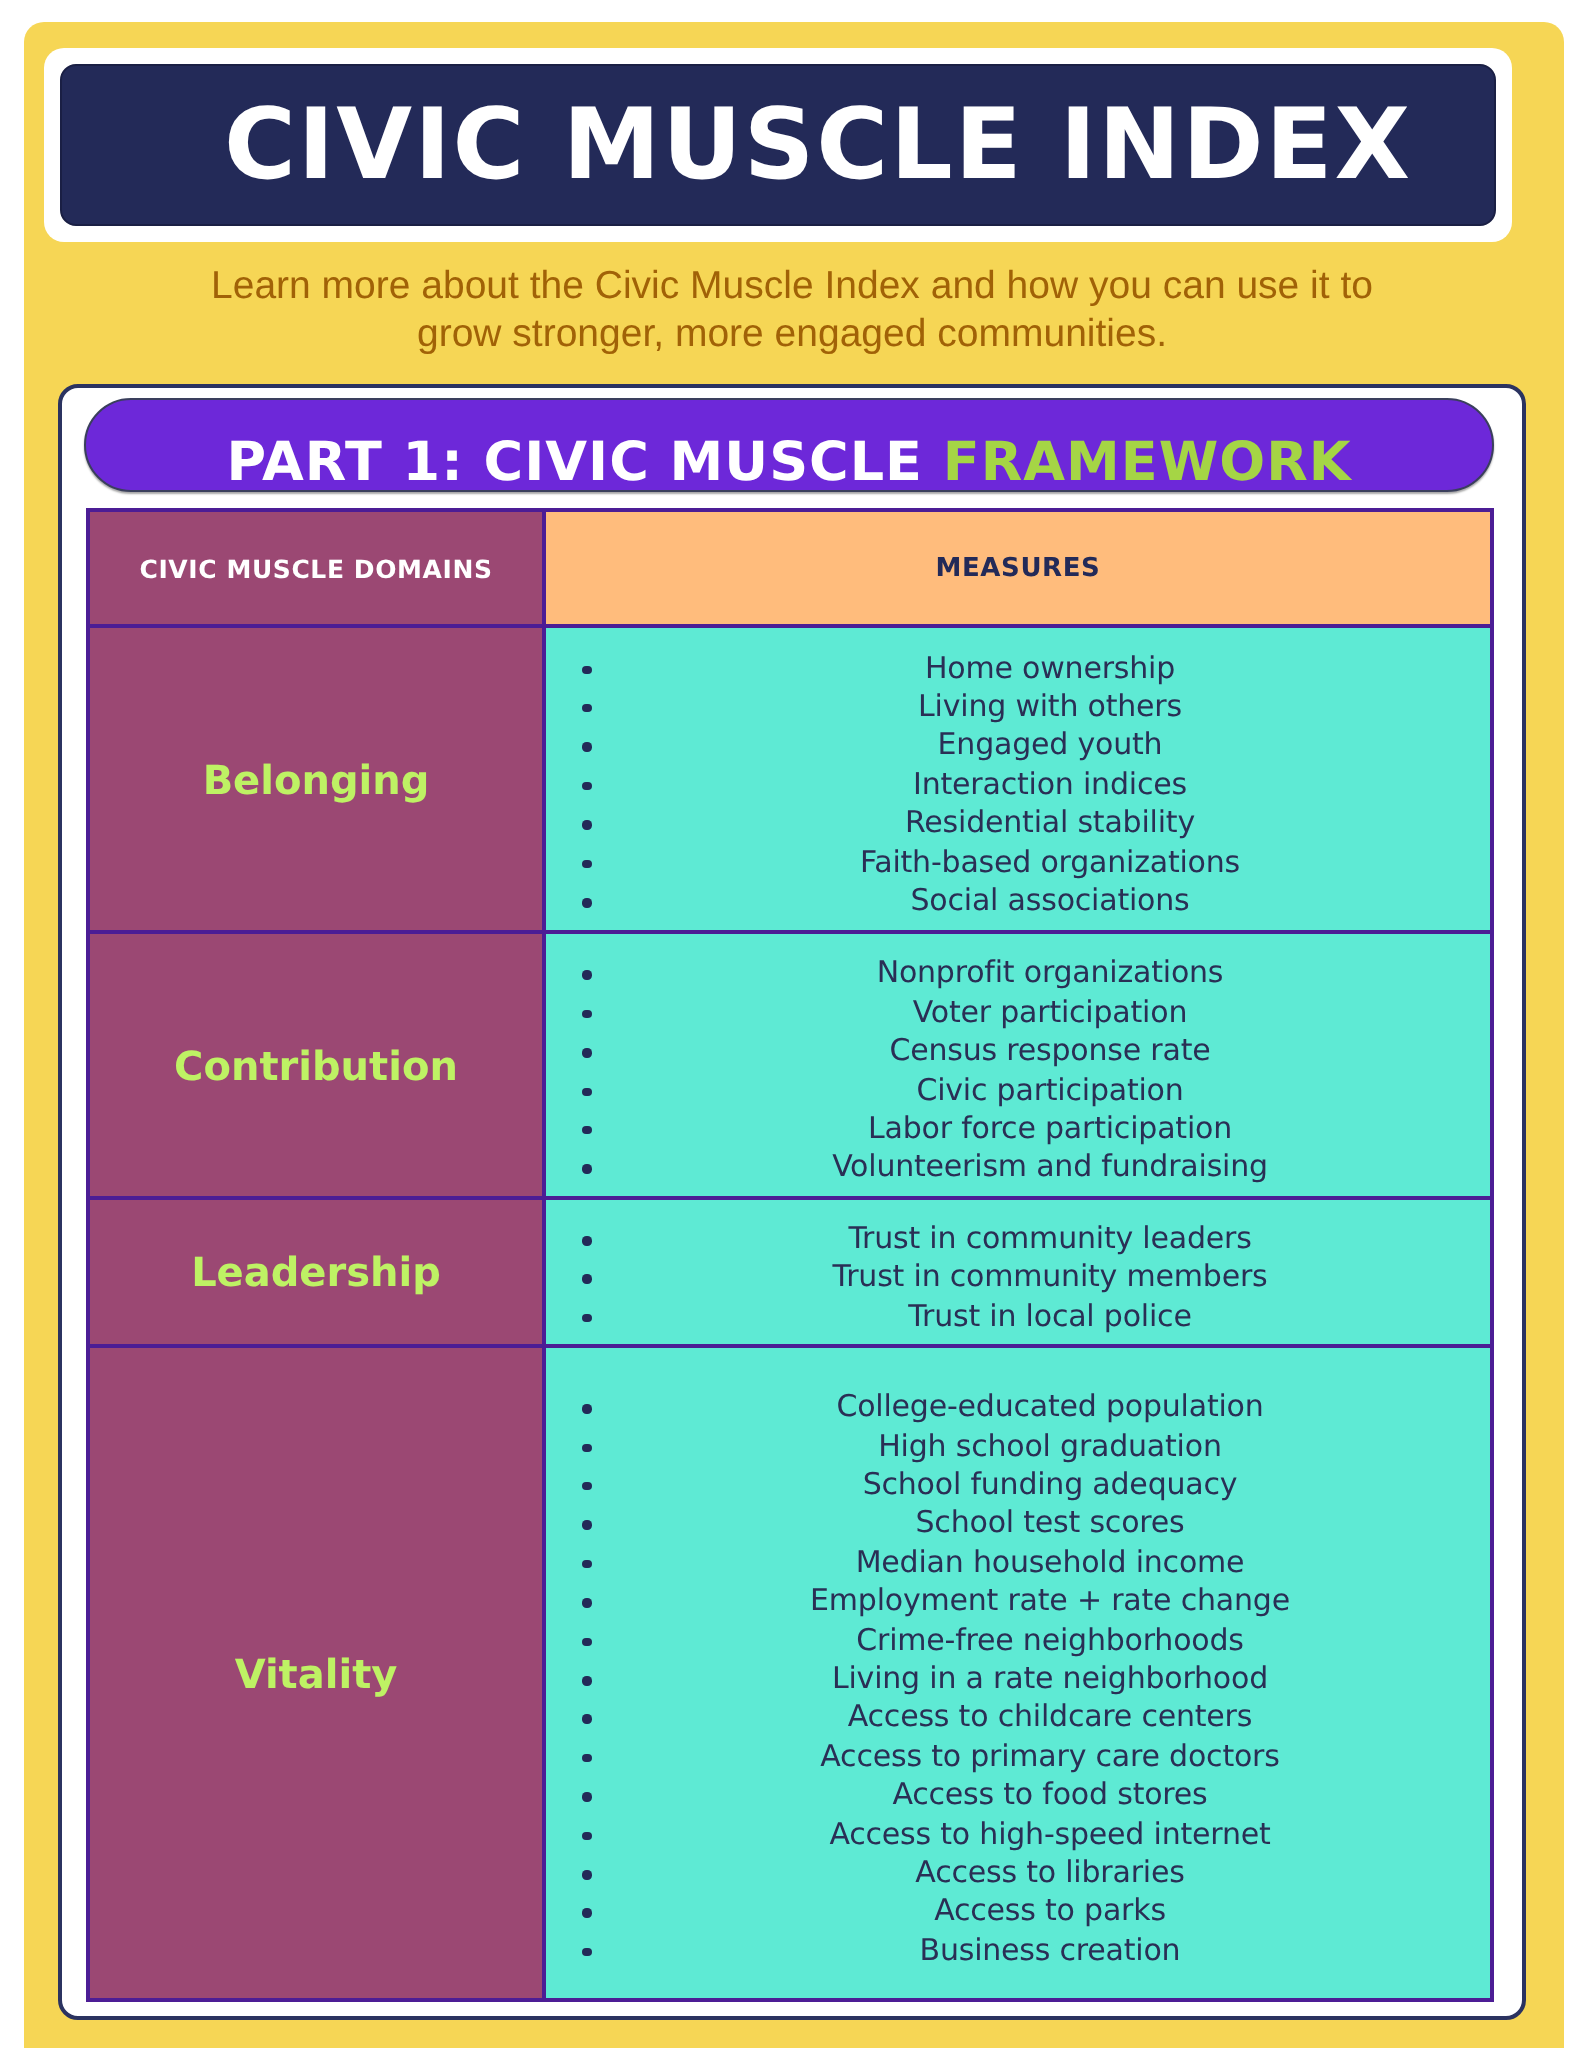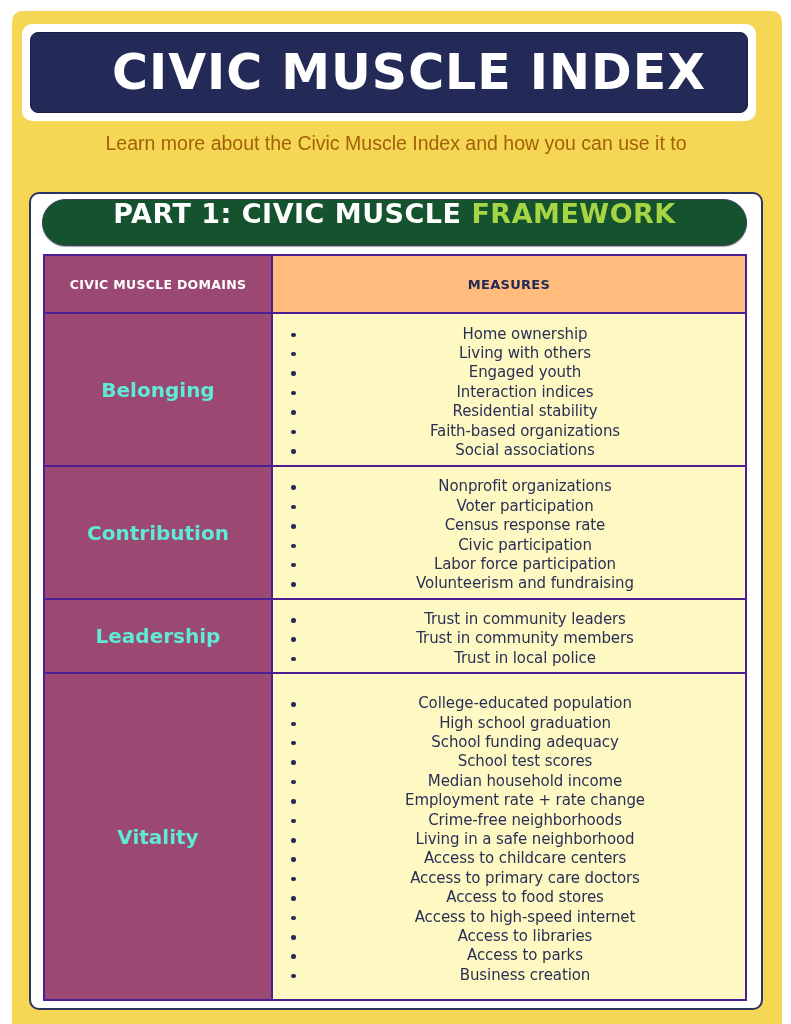--- a/index.html
+++ b/index.html
@@ -30,23 +30,23 @@
     text-align:center; color:#a16207;
     font-family:"Liberation Sans", sans-serif; font-size:19.5px; line-height:24px;
   }
   .card {
     position:absolute; left:29px; top:192px; width:734px; height:818px;
     background:#ffffff; border:2px solid #2b3360; border-radius:10px;
     box-sizing:border-box;
   }
   .part-pill {
     position:absolute; left:42px; top:199px; width:705px; height:47px;
-    background:#14532d; border-radius:24px; border:1px solid #3a3f5c;
+    background:#6d28d9; border-radius:24px; border:1px solid #3a3f5c;
     box-sizing:border-box; box-shadow:0 1px 1px rgba(0,0,0,0.35);
-    display:flex; align-items:flex-start; justify-content:center;
+    display:flex; align-items:flex-end; justify-content:center;
   }
   .part-text {
     color:#ffffff; font-family:"DejaVu Sans", sans-serif; font-weight:bold;
     font-size:27px; letter-spacing:0.5px; line-height:1;
   }
   .part-accent { color:#a5d545; }
   table.framework {
     position:absolute; left:43px; top:254px; width:704px;
     border-collapse:collapse; table-layout:fixed;
   }
@@ -57,25 +57,25 @@
     width:218px; height:48px; background:#9b4873; color:#ffffff;
     font-family:"DejaVu Sans", sans-serif; font-weight:bold; font-size:12.5px;
     letter-spacing:0.3px; text-align:center;
   }
   th.measure-head {
     background:#ffbc7c; color:#232a58;
     font-family:"DejaVu Sans", sans-serif; font-weight:bold; font-size:13px;
     letter-spacing:0.3px; text-align:center;
   }
   td.domain-cell {
-    background:#9b4873; color:#5eead4; text-align:center;
+    background:#9b4873; color:#bef264; text-align:center;
     font-family:"DejaVu Sans", sans-serif; font-weight:bold; font-size:20px;
   }
   td.measure-cell {
-    background:#fef9c3; vertical-align:top;
+    background:#5eead4; vertical-align:top;
   }
   ul.measures {
     margin:0; padding:6px 0 0 32px; list-style:none;
   }
   ul.measures li {
     position:relative; color:#2a2f55;
     font-family:"DejaVu Sans", sans-serif; font-size:15px; line-height:19.4px;
     letter-spacing:-0.1px; white-space:nowrap;
   }
   ul.measures li .bullet {
@@ -89,20 +89,21 @@
 <div class="yellow-panel"></div>
 
 <div class="title-frame">
   <div class="title-inner">
     <span class="title-text">CIVIC MUSCLE INDEX</span>
   </div>
 </div>
 
 <div class="subtitle">
   <div>Learn more about the Civic Muscle Index and how you can use it to</div>
+  <div>grow stronger, more engaged communities.</div>
 </div>
 
 <div class="card"></div>
 
 <div class="part-pill">
   <span class="part-text">
     <span>PART 1: CIVIC MUSCLE </span><span class="part-accent">FRAMEWORK</span>
   </span>
 </div>
 
@@ -155,21 +156,21 @@
       <td class="domain-cell">Vitality</td>
       <td class="measure-cell">
         <ul class="measures">
           <li><span class="bullet"></span><span>College-educated population</span></li>
           <li><span class="bullet"></span><span>High school graduation</span></li>
           <li><span class="bullet"></span><span>School funding adequacy</span></li>
           <li><span class="bullet"></span><span>School test scores</span></li>
           <li><span class="bullet"></span><span>Median household income</span></li>
           <li><span class="bullet"></span><span>Employment rate + rate change</span></li>
           <li><span class="bullet"></span><span>Crime-free neighborhoods</span></li>
-          <li><span class="bullet"></span><span>Living in a safe neighborhood</span></li>
+          <li><span class="bullet"></span><span>Living in a rate neighborhood</span></li>
           <li><span class="bullet"></span><span>Access to childcare centers</span></li>
           <li><span class="bullet"></span><span>Access to primary care doctors</span></li>
           <li><span class="bullet"></span><span>Access to food stores</span></li>
           <li><span class="bullet"></span><span>Access to high-speed internet</span></li>
           <li><span class="bullet"></span><span>Access to libraries</span></li>
           <li><span class="bullet"></span><span>Access to parks</span></li>
           <li><span class="bullet"></span><span>Business creation</span></li>
         </ul>
       </td>
     </tr>

